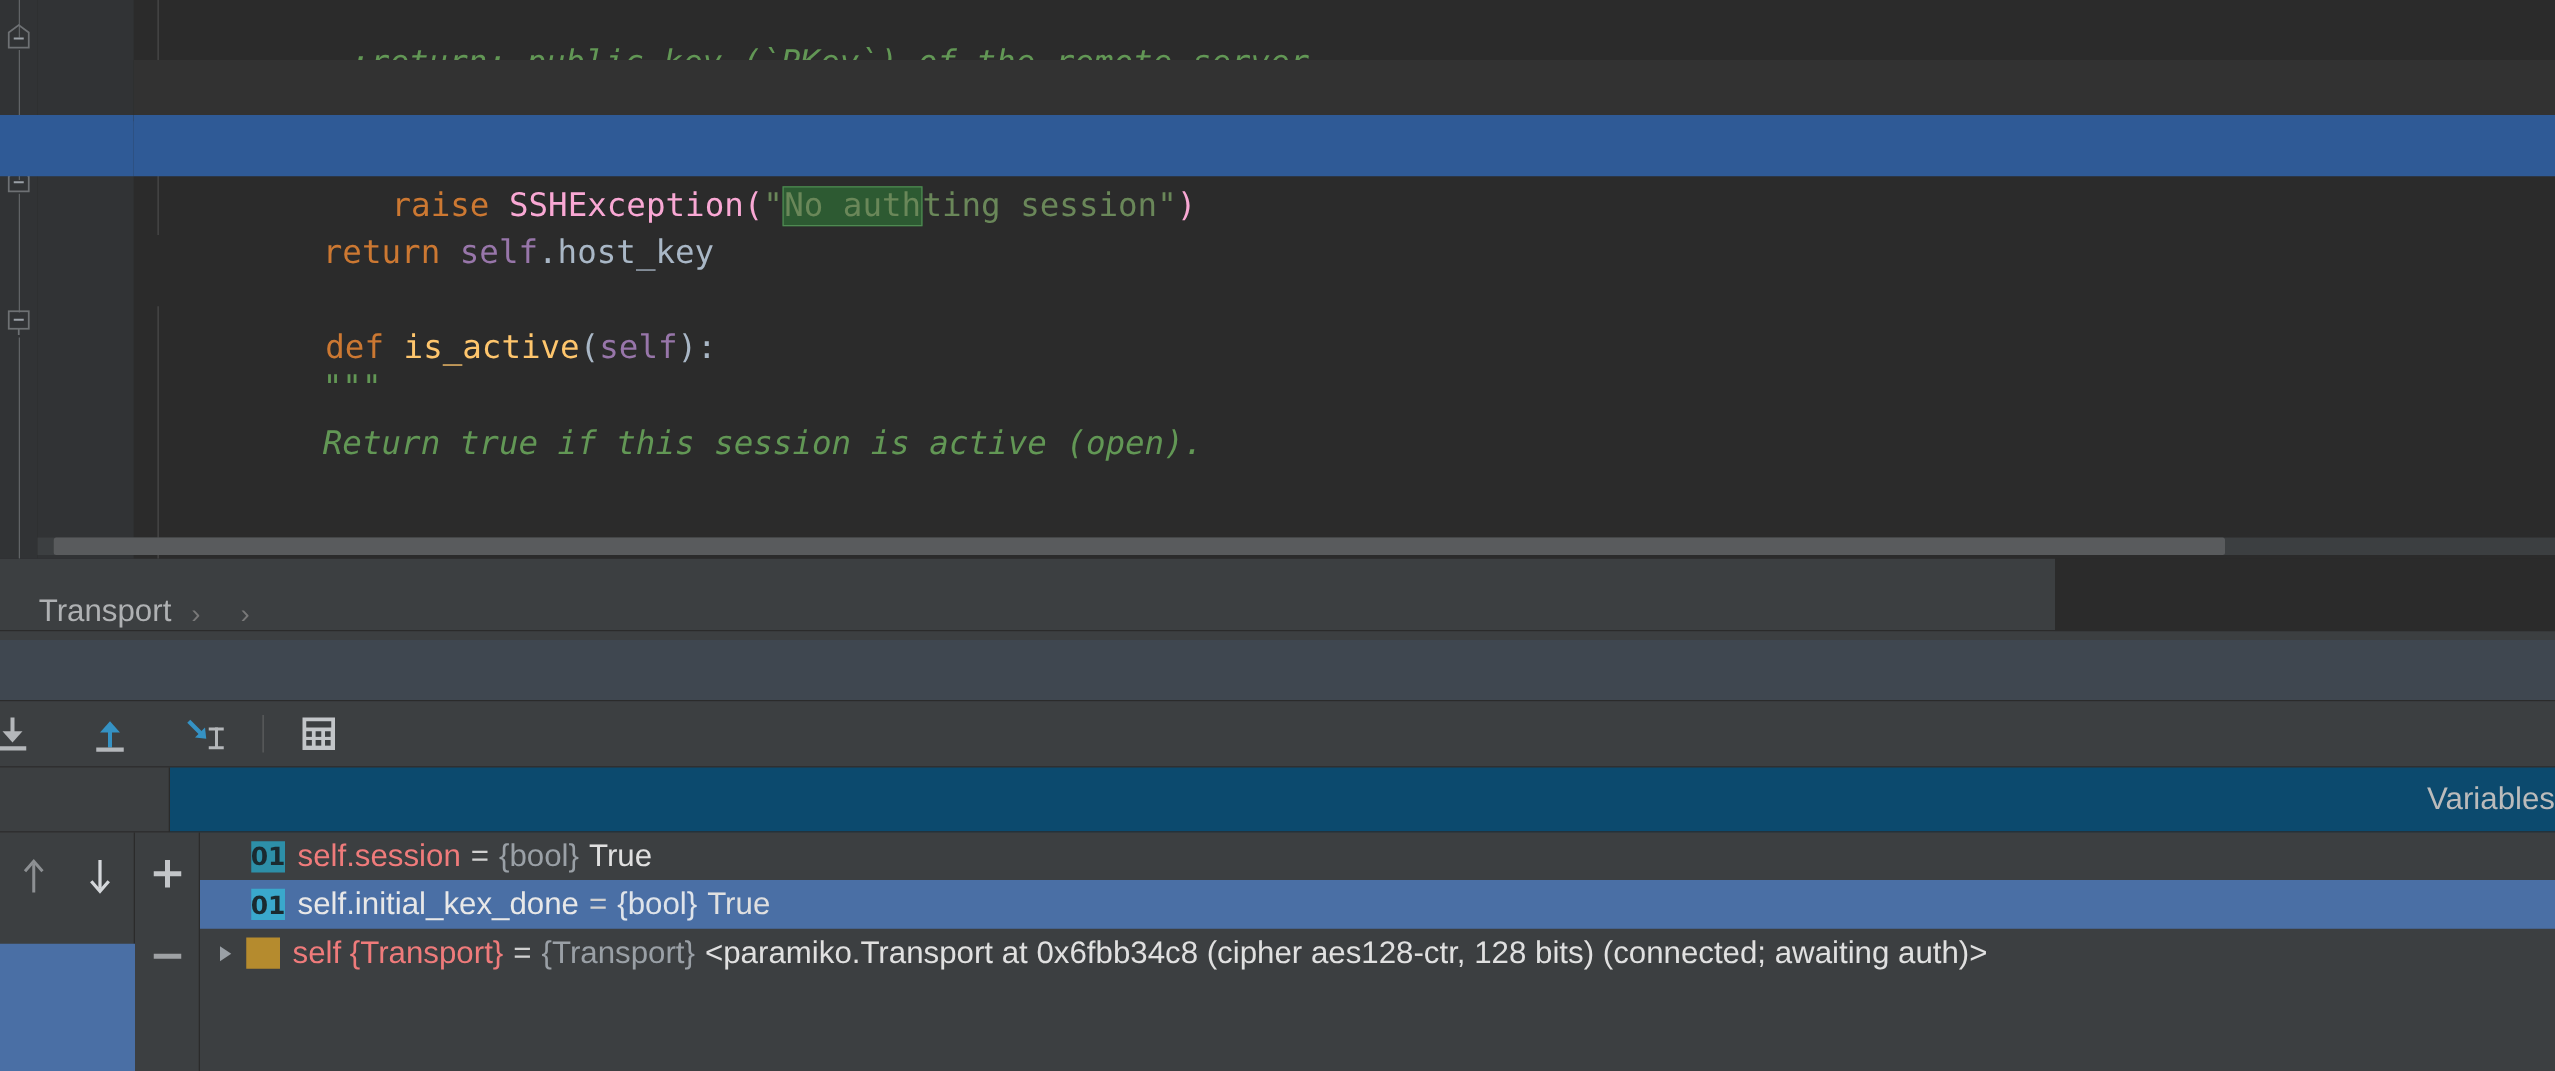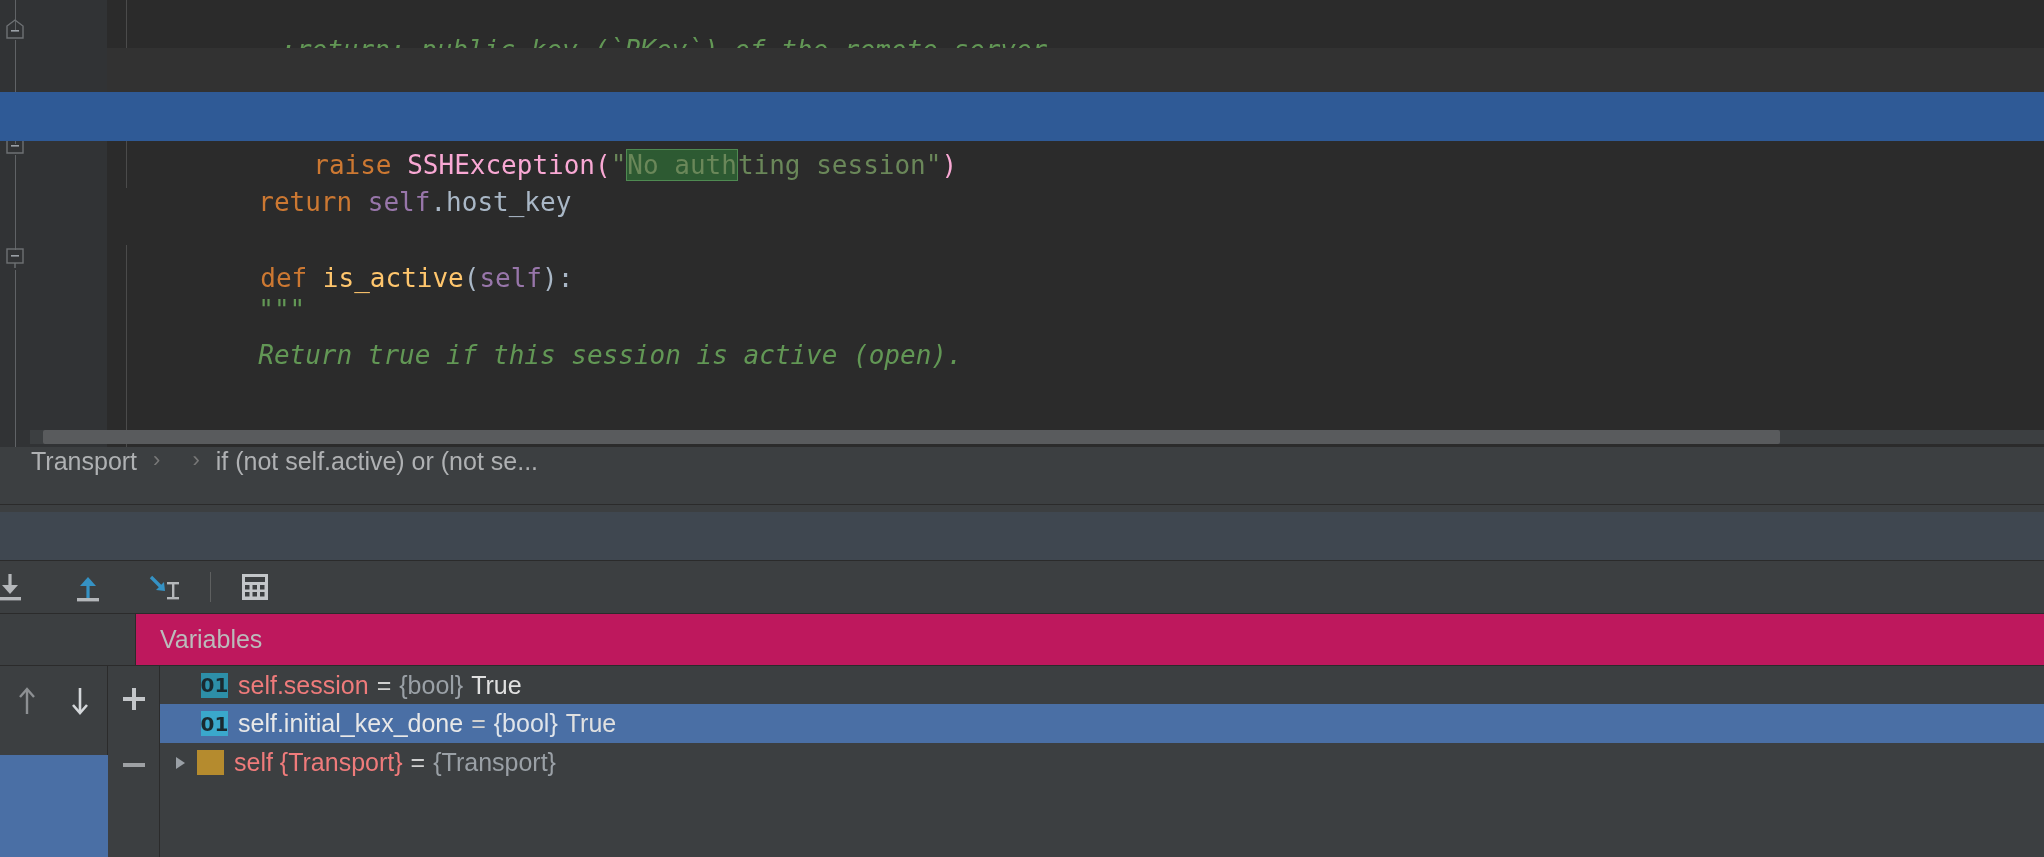--- a/index.html
+++ b/index.html
@@ -66,22 +66,22 @@
     position: absolute; left: 30px; bottom: 3px; right: 0; height: 14px;
     background: #3c3f41;
   }
   .hscroll-thumb {
     position: absolute; left: 43px; bottom: 3px; width: 1737px; height: 14px;
     background: #595b5d; border-radius: 2px;
   }
 
   
   .breadcrumb {
-    position: absolute; left: 0; top: 447px; width: 2044px; height: 58px;
-    background: #3c3f41; display: flex; align-items: flex-start;
+    position: absolute; left: 0; top: 447px; width: 1644px; height: 58px;
+    background: #3c3f41; display: flex; align-items: flex-end;
     padding-left: 31px; border-bottom: 1px solid #2b2b2b;
   }
   .crumb { font-size: 25px; color: #afb1b3; }
   .crumb-sep { font-size: 22px; color: #787878; margin: 0 16px; }
 
   
   .debug-gap {
     position: absolute; left: 0; top: 505px; width: 2044px; height: 7px;
     background: #3c3f41;
   }
@@ -102,22 +102,22 @@
   .tsep { width: 1px; height: 30px; background: #5e6060; margin: 0 16px; }
 
   
   .varhead-left {
     position: absolute; left: 0; top: 614px; width: 136px; height: 52px;
     background: #3c3f41; border-right: 1px solid #2b2b2b;
     border-bottom: 1px solid #2b2b2b;
   }
   .varhead {
     position: absolute; left: 136px; top: 614px; right: 0; height: 52px;
-    background: #be185d; border-bottom: 1px solid #2b2b2b;
-    display: flex; align-items: center; padding-left: 24px;
+    background: #0c4a6e; border-bottom: 1px solid #2b2b2b;
+    display: flex; align-items: center; padding-left: 24px; justify-content: flex-end;
   }
   .varhead-title { font-size: 25px; color: #bbbbbb; }
 
   .nav-col {
     position: absolute; left: 0; top: 666px; width: 108px; height: 191px;
     background: #3c3f41; border-right: 1px solid #2b2b2b;
   }
   .nav-btns { display: flex; height: 70px; align-items: center; }
   .nav-btn { width: 54px; height: 70px; display: flex; align-items: center; justify-content: center; }
   .nav-sel-bar {
@@ -237,21 +237,20 @@
     </div>
 
     <div class="hscroll-track"></div>
     <div class="hscroll-thumb"></div>
   </div>
 
   <div class="breadcrumb">
     <span class="crumb">Transport</span>
     <span class="crumb-sep">›</span>
     <span class="crumb-sep">›</span>
-    <span class="crumb">if (not self.active) or (not se...</span>
   </div>
 
   <div class="debug-gap"></div>
   <div class="debug-tabstrip"></div>
 
   <div class="debug-toolbar">
     <div class="tbtn" style="margin-left:-18px;">
       <svg width="34" height="34" viewBox="0 0 34 34">
         <path d="M17 4 L17 19" stroke="#b4b7ba" stroke-width="3.2" fill="none"></path>
         <path d="M9 15 L17 24 L25 15 Z" fill="#b4b7ba"></path>
@@ -343,16 +342,17 @@
       <span class="var-type" style="color:#dfe4ea">{bool}</span>
       <span class="var-val">True</span>
     </div>
 
     <div class="var-row" style="height:39px; padding-left:16px; overflow:hidden;">
       <span class="disc"></span>
       <span class="badge-obj"></span>
       <span class="var-name">self {Transport}</span>
       <span class="var-eq">=</span>
       <span class="var-type">{Transport}</span>
+      <span class="var-val">&lt;paramiko.Transport at 0x6fbb34c8 (cipher aes128-ctr, 128 bits) (connected; awaiting auth)&gt;</span>
     </div>
   </div>
 
 </div>
 
 </body></html>

